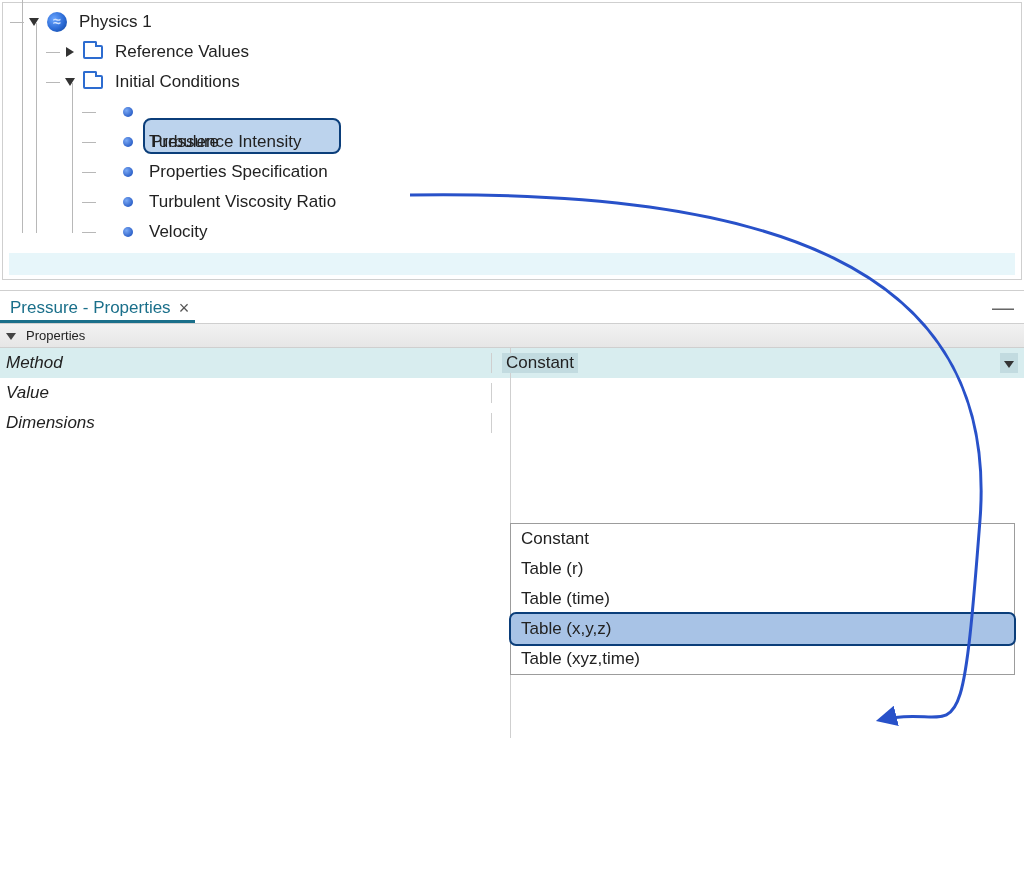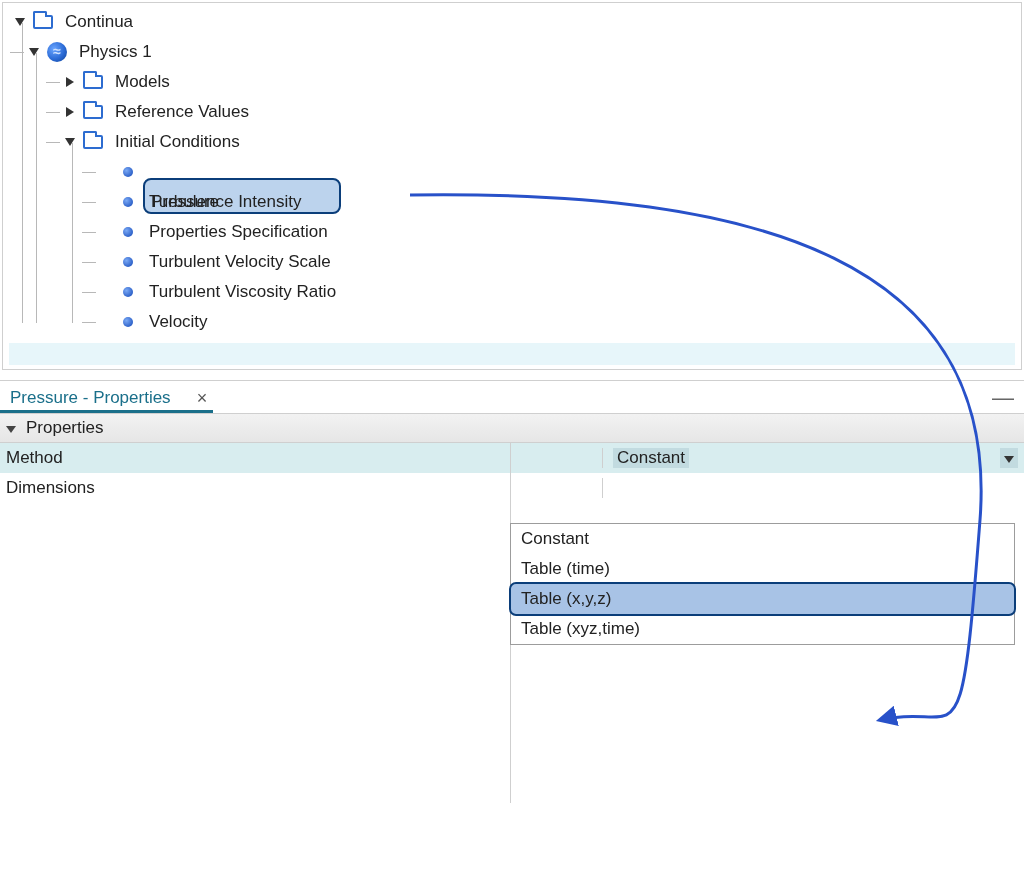--- a/index.html
+++ b/index.html
@@ -145,21 +145,21 @@
     position: relative;
   }
   .prop-tabbar {
     display: flex;
     align-items: flex-end;
     height: 32px;
     position: relative;
   }
   .prop-tab {
     display: flex; align-items: center;
-    gap: 26px;
+    gap: 8px;
     padding: 2px 6px 2px 10px;
     color: #1a6f8a;
     font-weight: 500;
     border-bottom: 3px solid #1a6f8a;
     cursor: default;
   }
   .prop-tab .close {
     font-size: 18px;
     color: #555;
     line-height: 1;
@@ -172,21 +172,21 @@
     cursor: default;
   }
 
   .prop-section-header {
     display: flex; align-items: center;
     gap: 6px;
     background: linear-gradient(#f2f2f2, #e6e6e6);
     border-top: 1px solid #cfcfcf;
     border-bottom: 1px solid #cfcfcf;
     padding: 4px 6px;
-    font-size: 17px;
+    font-size: 13px;
   }
   .prop-section-header .collapse-arrow::before {
     content: "";
     display: inline-block;
     width: 0; height: 0;
     border-width: 7px 5px 0 5px;
     border-style: solid;
     border-color: #444 transparent transparent transparent;
     margin-right: 4px;
   }
@@ -194,23 +194,24 @@
   .prop-grid {
     position: relative;
   }
   .prop-row {
     display: flex;
     height: 30px;
     align-items: center;
   }
   .prop-row.highlight { background: #d8edef; }
   .prop-key {
-    width: 603px;
+    width: 492px;
     padding-left: 6px;
     border-right: 1px solid #cfcfcf;
+    font-style: italic;
   }
   .prop-val {
     flex: 1;
     padding-left: 10px;
     position: relative;
     display: flex;
     align-items: center;
   }
   .prop-val.selected-value span {
     background: #c2dbe0;
@@ -273,44 +274,32 @@
     z-index: 10;
   }
 </style>
 </head>
 <body>
 
 <div class="tree-panel">
   <div class="tree">
 
     <div class="node" style="padding-left:4px">
-      <div class="row">
-        <span class="toggle open"></span>
-        <span class="icon folder-icon"></span>
-        <span class="label">Continua</span>
-      </div>
 
       <div class="children">
 
         <div class="node" style="padding-left:4px">
           <div class="row">
             <span class="toggle open"></span>
             <span class="icon physics-icon"></span>
             <span class="label">Physics 1</span>
           </div>
 
           <div class="children">
 
-            <div class="node">
-              <div class="row">
-                <span class="toggle closed"></span>
-                <span class="icon folder-icon"></span>
-                <span class="label">Models</span>
-              </div>
-            </div>
 
             <div class="node">
               <div class="row">
                 <span class="toggle closed"></span>
                 <span class="icon folder-icon"></span>
                 <span class="label">Reference Values</span>
               </div>
             </div>
 
             <div class="node">
@@ -339,27 +328,20 @@
                   <div class="row">
                     <span class="toggle empty"></span>
                     <span class="dot-icon"></span>
                     <span class="label">Properties Specification</span>
                   </div>
                 </div>
                 <div class="node">
                   <div class="row">
                     <span class="toggle empty"></span>
                     <span class="dot-icon"></span>
-                    <span class="label">Turbulent Velocity Scale</span>
-                  </div>
-                </div>
-                <div class="node">
-                  <div class="row">
-                    <span class="toggle empty"></span>
-                    <span class="dot-icon"></span>
                     <span class="label">Turbulent Viscosity Ratio</span>
                   </div>
                 </div>
                 <div class="node">
                   <div class="row">
                     <span class="toggle empty"></span>
                     <span class="dot-icon"></span>
                     <span class="label">Velocity</span>
                   </div>
                 </div>
@@ -392,32 +374,37 @@
     <div class="prop-divider"></div>
 
     <div class="prop-row highlight">
       <div class="prop-key">Method</div>
       <div class="prop-val selected-value">
         <span>Constant</span>
         <span class="dropdown-btn"></span>
       </div>
     </div>
 
+    <div class="prop-row">
+      <div class="prop-key">Value</div>
+      <div class="prop-val"></div>
+    </div>
 
     <div class="prop-row">
       <div class="prop-key">Dimensions</div>
       <div class="prop-val"></div>
     </div>
 
     <div class="prop-filler"></div>
   </div>
 </div>
 
 <div class="dropdown-list">
   <div class="dd-item">Constant</div>
+  <div class="dd-item">Table (r)</div>
   <div class="dd-item">Table (time)</div>
   <div class="dd-item highlight">Table (x,y,z)</div>
   <div class="dd-item">Table (xyz,time)</div>
 </div>
 
 <svg class="overlay-svg">
   <defs>
     <marker id="arrowhead" viewBox="0 0 10 10" refX="8" refY="5" markerWidth="7" markerHeight="7" orient="auto-start-reverse">
       <path d="M 0 0 L 10 5 L 0 10 z" fill="#2851c9"></path>
     </marker>

